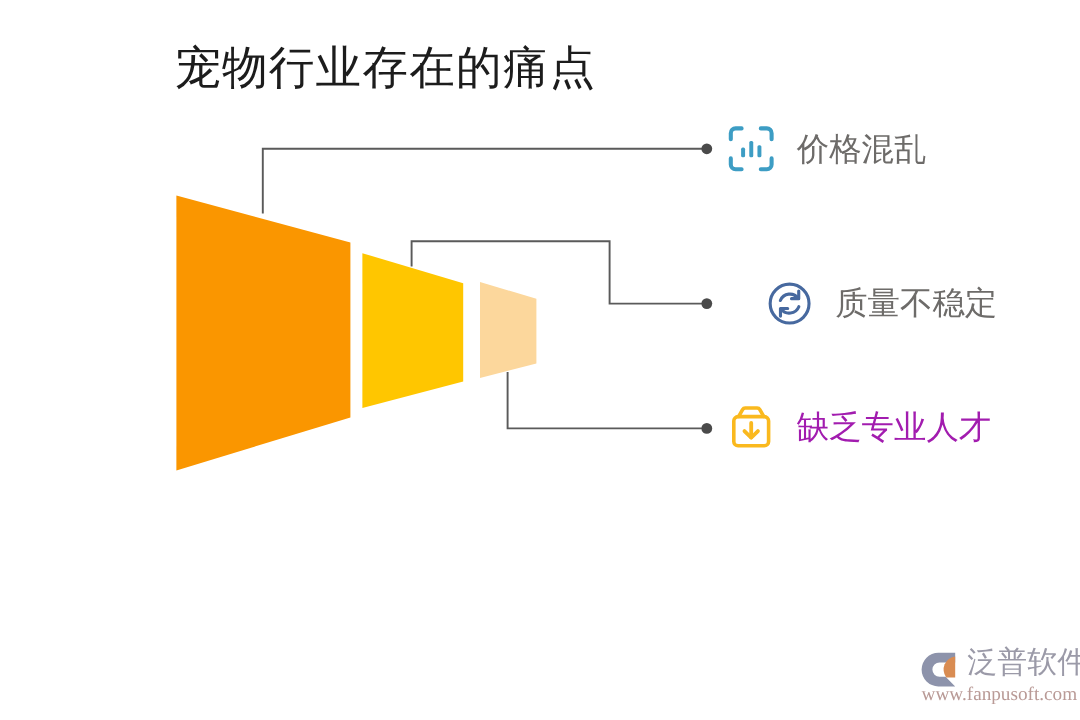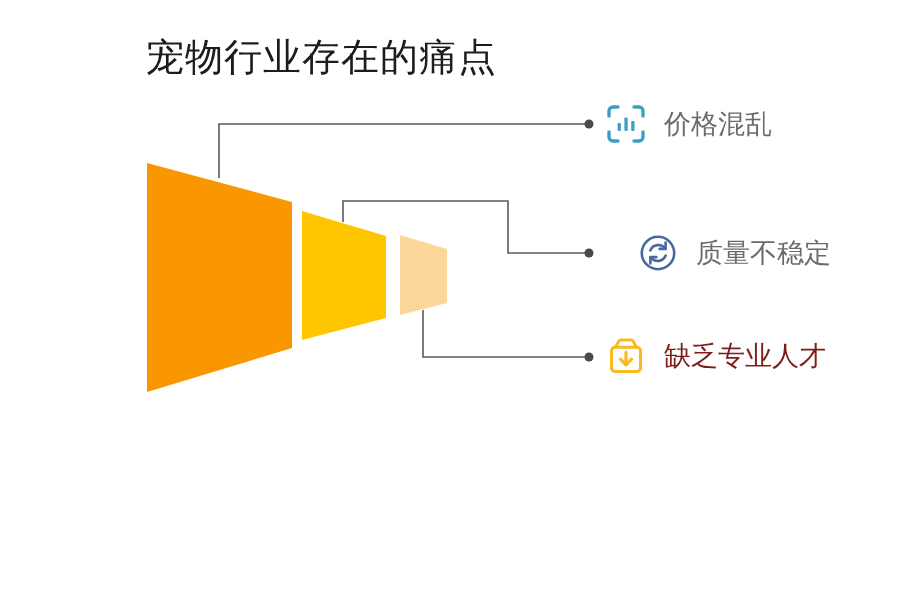--- a/index.html
+++ b/index.html
@@ -164,17 +164,26 @@
     <svg class="callout-icon" viewBox="0 0 44 44" xmlns="http://www.w3.org/2000/svg">
 
       <rect x="7.5" y="13.2" width="29" height="24.3" rx="3.6" fill="none" stroke="#FAB91E" stroke-width="3"></rect>
 
       <path d="M11.6 13.0 L14.8 7.3 A2.6 2.6 0 0 1 17.1 6 H26.9
                A2.6 2.6 0 0 1 29.2 7.3 L32.4 13.0" fill="none" stroke="#FAB91E" stroke-width="3" stroke-linecap="round" stroke-linejoin="round"></path>
 
       <path d="M22 18.4 V30.4" fill="none" stroke="#FAB91E" stroke-width="3.2" stroke-linecap="round"></path>
       <path d="M16.4 25.2 L22 30.8 L27.6 25.2" fill="none" stroke="#FAB91E" stroke-width="3.2" stroke-linecap="round" stroke-linejoin="round"></path>
     </svg>
-    <span class="callout-label" style="color: #7f1d1d;">缺乏专业人才</span>
+    <span class="callout-label" style="color: #a21caf;">缺乏专业人才</span>
   </div>
 
+  <div id="watermark">
+    <svg id="watermark-mark" viewBox="0 0 40 36" xmlns="http://www.w3.org/2000/svg">
+      <path d="M30 4 H16 A14 14 0 0 0 16 32 H30 L22 24 H17
+               A6 6 0 0 1 17 12 H30 Z" fill="#8d93ab"></path>
+      <path d="M30 7 A11 11 0 0 0 22.5 24.5 L30 24.5 Z" fill="#d98c52"></path>
+    </svg>
+    <div id="watermark-brand" style="color: rgb(155, 154, 168);">泛普软件</div>
+    <div id="watermark-url" style="color: rgb(185, 154, 150);">www.fanpusoft.com</div>
+  </div>
 
 </div>
 
 </body></html>

